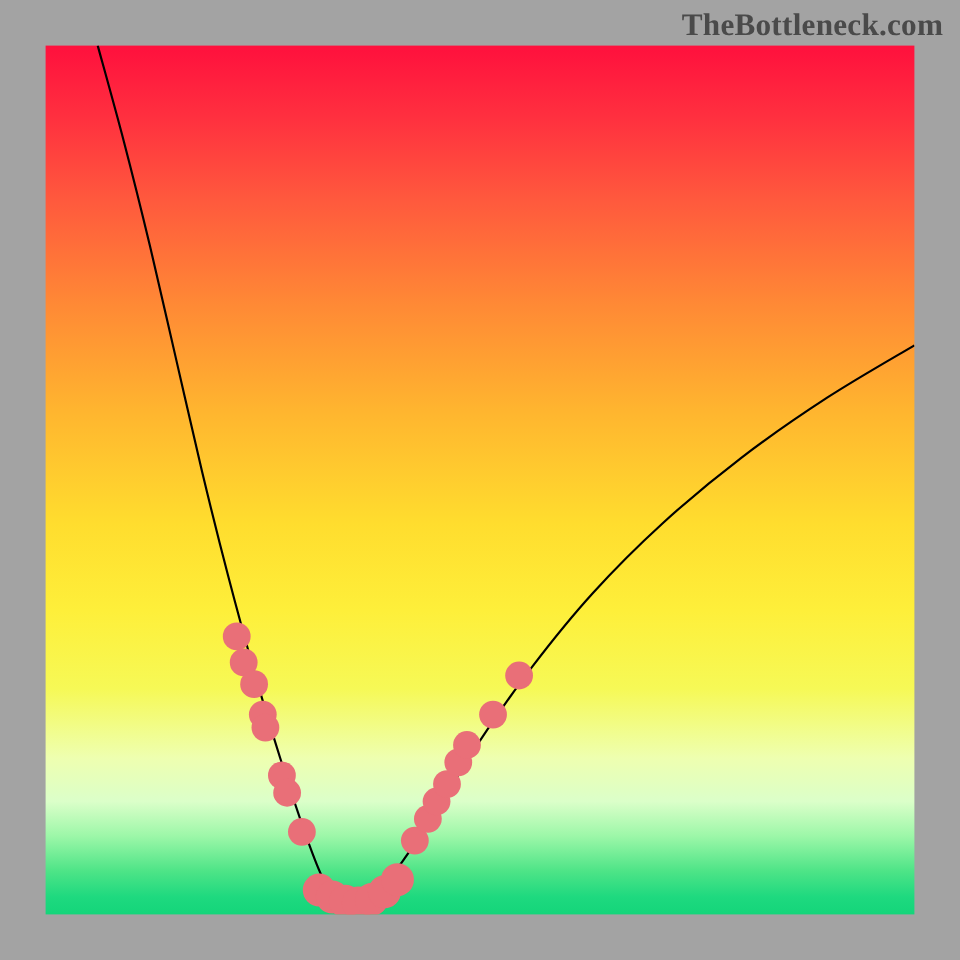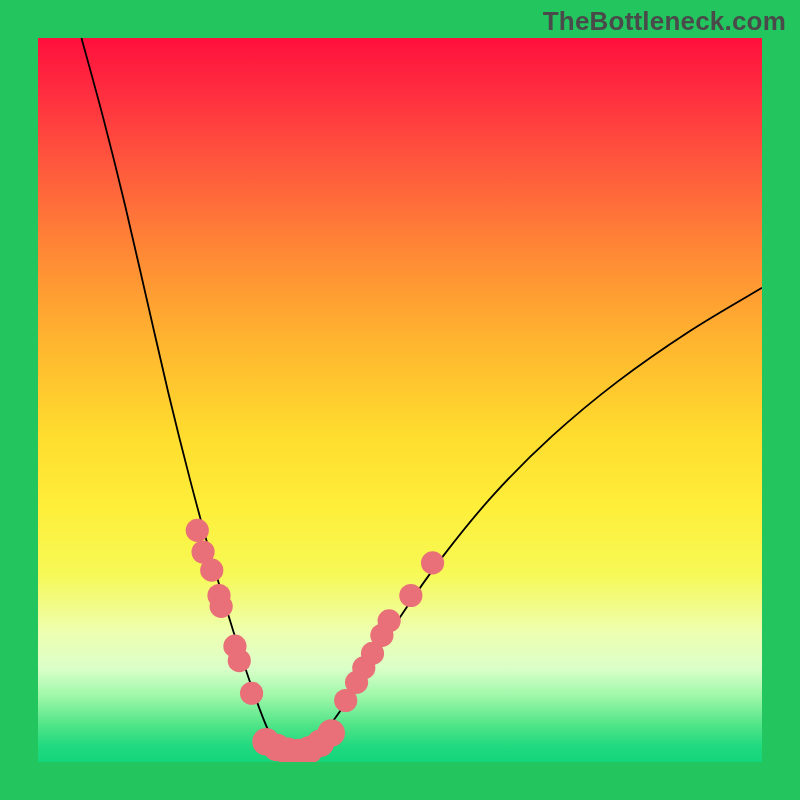--- a/index.html
+++ b/index.html
@@ -8,21 +8,22 @@
     background: #000;
     width: 800px;
     height: 800px;
     overflow: hidden;
     font-family: Arial, Helvetica, sans-serif;
   }
   .frame {
     position: relative;
     width: 800px;
     height: 800px;
-    background: #22c55e;
+    background: #a3a3a3;
+    font-family: Liberation Serif, serif;
   }
   .watermark {
     position: absolute;
     top: 6px;
     right: 14px;
     color: #4a4a4a;
     font-size: 26px;
     font-weight: 600;
     letter-spacing: 0.2px;
   }

